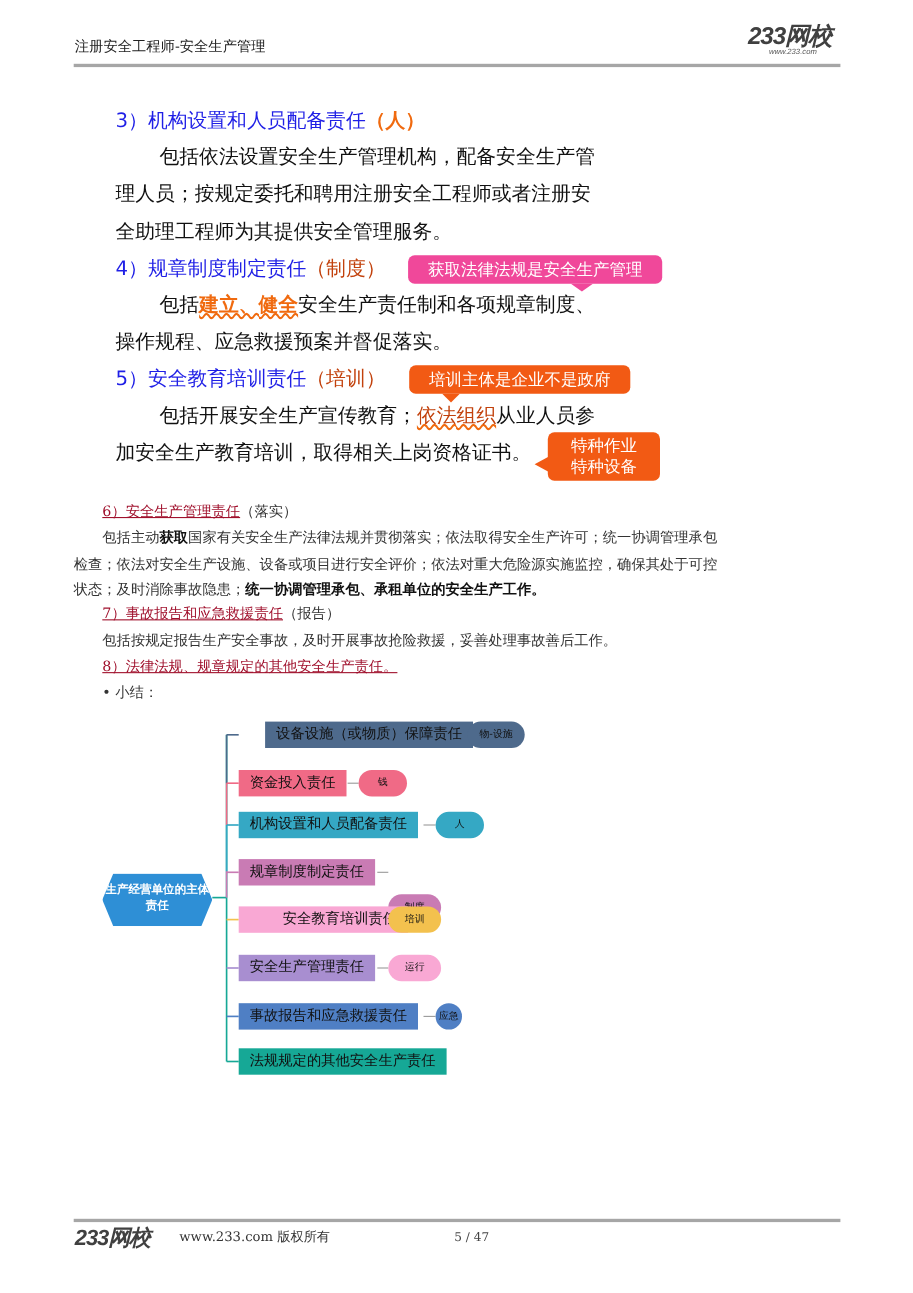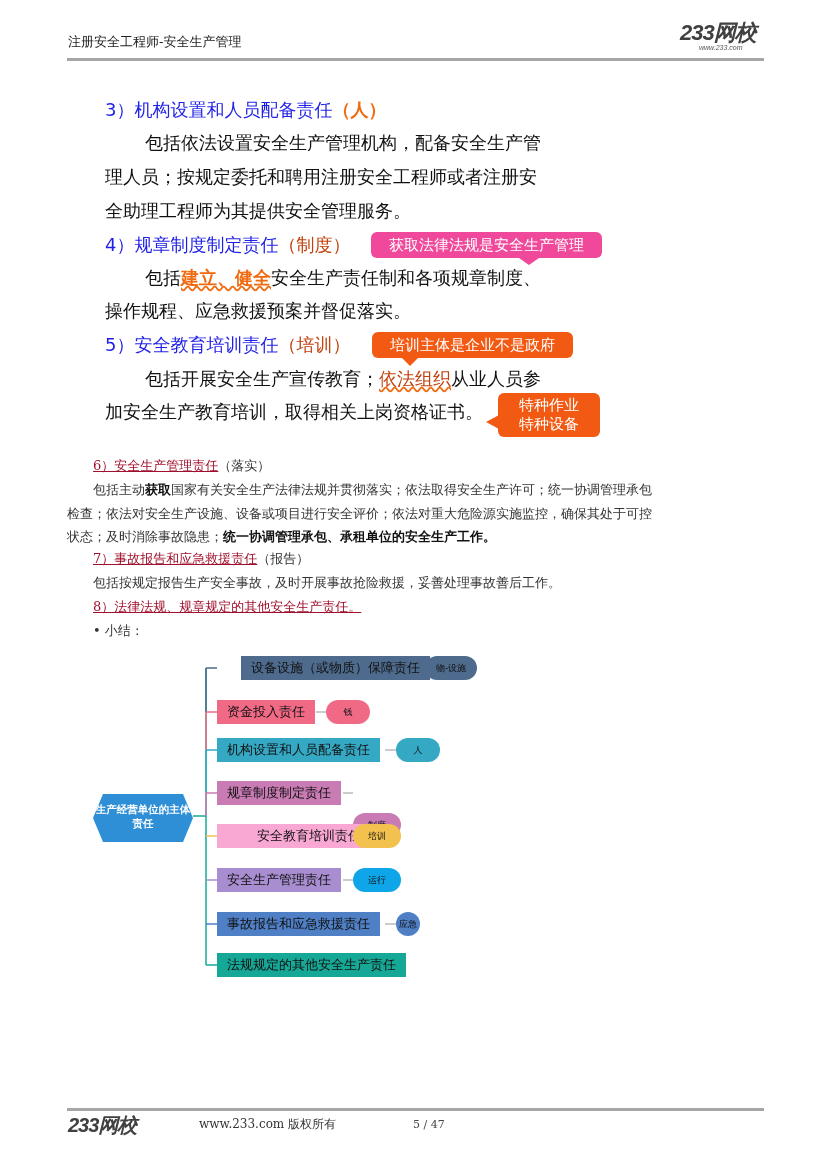--- a/index.html
+++ b/index.html
@@ -31,21 +31,21 @@
   .doc { position: absolute; font-family: "DejaVu Serif", serif; font-size: 13px; line-height: 22px; color: #333; white-space: nowrap; }
   .doc-red { color: #a0102c; text-decoration: underline; }
   .doc-bold { color: #111; font-weight: bold; }
 
   .diagram { position: absolute; left: 0; top: 0; width: 830px; height: 1175px; pointer-events: none; }
   .node { position: absolute; height: 24px; line-height: 24px; font-size: 13px; color: #111; padding: 0 10px; white-space: nowrap; pointer-events: auto; }
   .cloud { position: absolute; height: 24px; line-height: 24px; font-size: 9px; color: #111; text-align: center; border-radius: 14px; pointer-events: auto; }
   .root { position: absolute; left: 93px; top: 794px; width: 100px; height: 48px; background: #2e8fd6; color: #fff; font-size: 10.5px; font-weight: bold; text-align: center; line-height: 14px; padding-top: 8px; box-sizing: border-box; clip-path: polygon(10% 0, 90% 0, 100% 50%, 90% 100%, 10% 100%, 0 50%); }
 
   .footer-logo { left: 68px; top: 1112px; font-size: 20px; }
-  .footer-text { position: absolute; left: 163px; top: 1116px; font-family: "DejaVu Serif", serif; font-size: 12px; color: #333; margin-left: 36px; }
+  .footer-text { position: absolute; left: 163px; top: 1116px; font-family: "DejaVu Serif", serif; font-size: 12px; color: #333; }
   .footer-page { position: absolute; left: 413px; top: 1118px; font-family: "DejaVu Serif", serif; font-size: 11px; color: #444; }
 </style>
 </head>
 <body>
 
 <div class="header-title">注册安全工程师-安全生产管理</div>
 <div class="logo logo-top">233网校</div>
 <div class="logo-url">www.233.com</div>
 <div class="rule rule-top"></div>
 
@@ -136,21 +136,21 @@
 <div class="node" style="left:217px; top:738px; background:#35a8c4;">机构设置和人员配备责任</div>
 <div class="cloud" style="left:396px; top:738px; width:44px; background:#35a8c4;">人</div>
 
 <div class="node" style="left:217px; top:781px; background:#c97bb4;">规章制度制定责任</div>
 <div class="cloud" style="left:353px; top:781px; width:48px; background:#c97bb4;margin-top:32px;">制度</div>
 
 <div class="node" style="left:217px; top:824px; background:#f9a8d4;padding-left:40px;">安全教育培训责任</div>
 <div class="cloud" style="left:353px; top:824px; width:48px; background:#f3c14e;">培训</div>
 
 <div class="node" style="left:217px; top:868px; background:#a88ed0;">安全生产管理责任</div>
-<div class="cloud" style="left:353px; top:868px; width:48px; background:#0ea5e9;">运行</div>
+<div class="cloud" style="left:353px; top:868px; width:48px; background:#f9a8d4;">运行</div>
 
 <div class="node" style="left:217px; top:912px; background:#4f7fc4;">事故报告和应急救援责任</div>
 <div class="cloud" style="left:396px; top:912px; width:24px; background:#4f7fc4;">应急</div>
 
 <div class="node" style="left:217px; top:953px; background:#16a896;">法规规定的其他安全生产责任</div>
 
 <div class="rule rule-bottom"></div>
 <div class="logo footer-logo">233网校</div>
 <div class="footer-text">www.233.com 版权所有</div>
 <div class="footer-page">5 / 47</div>

